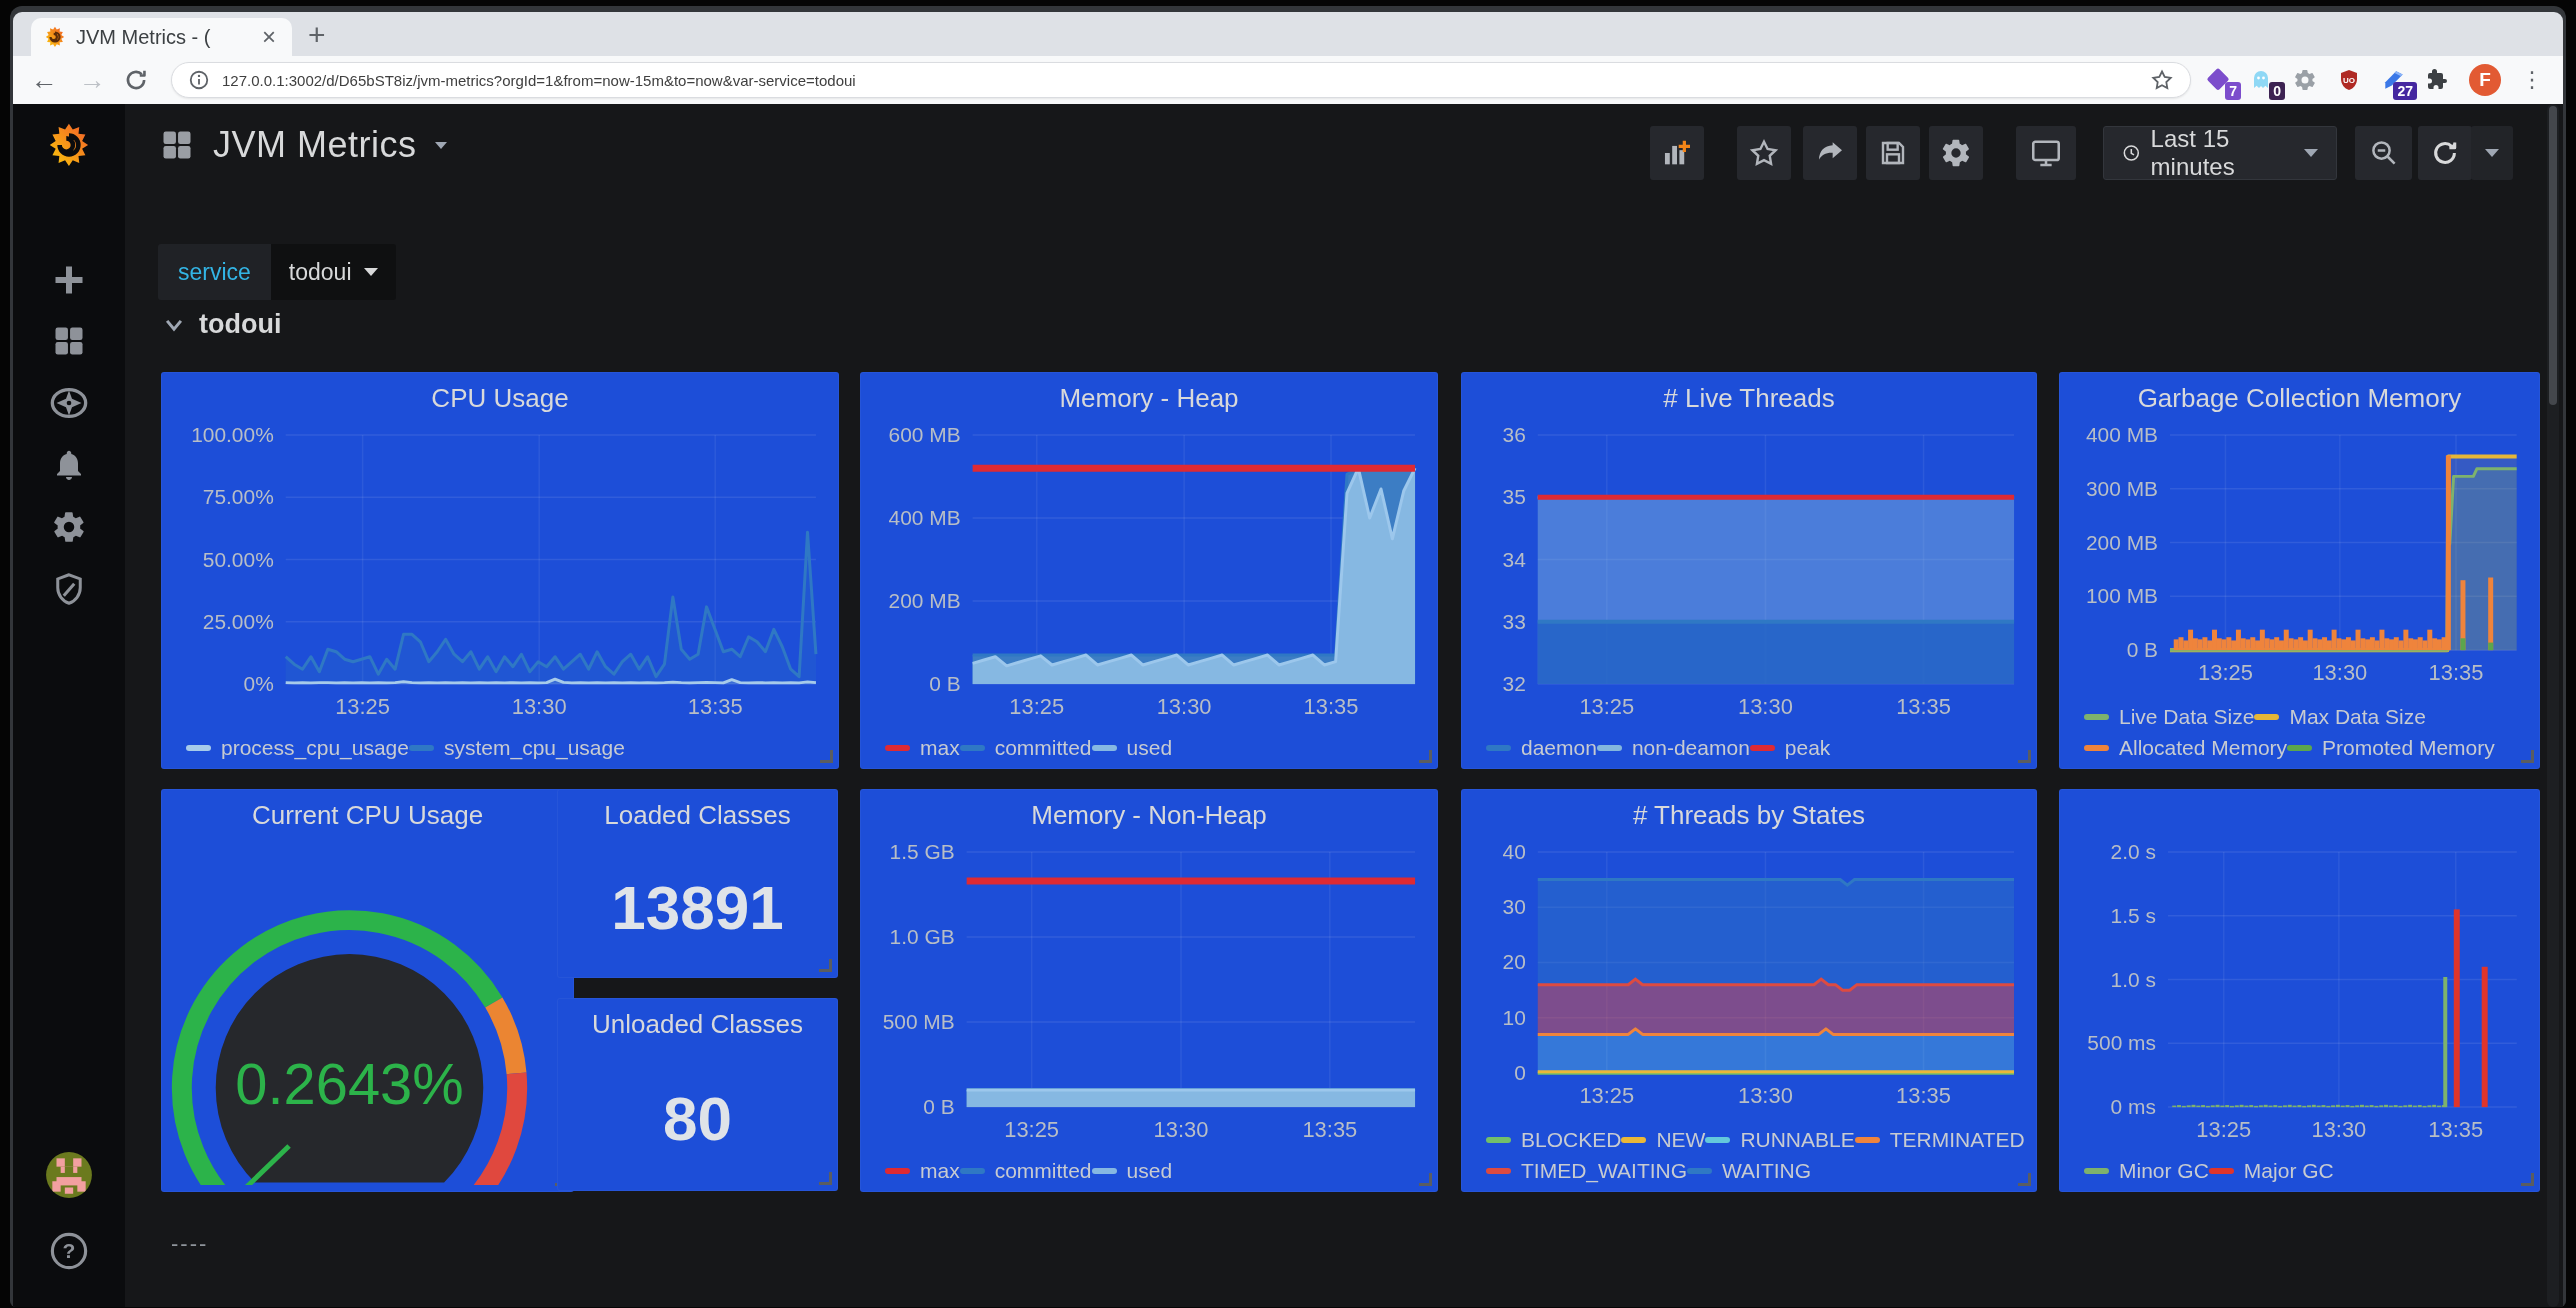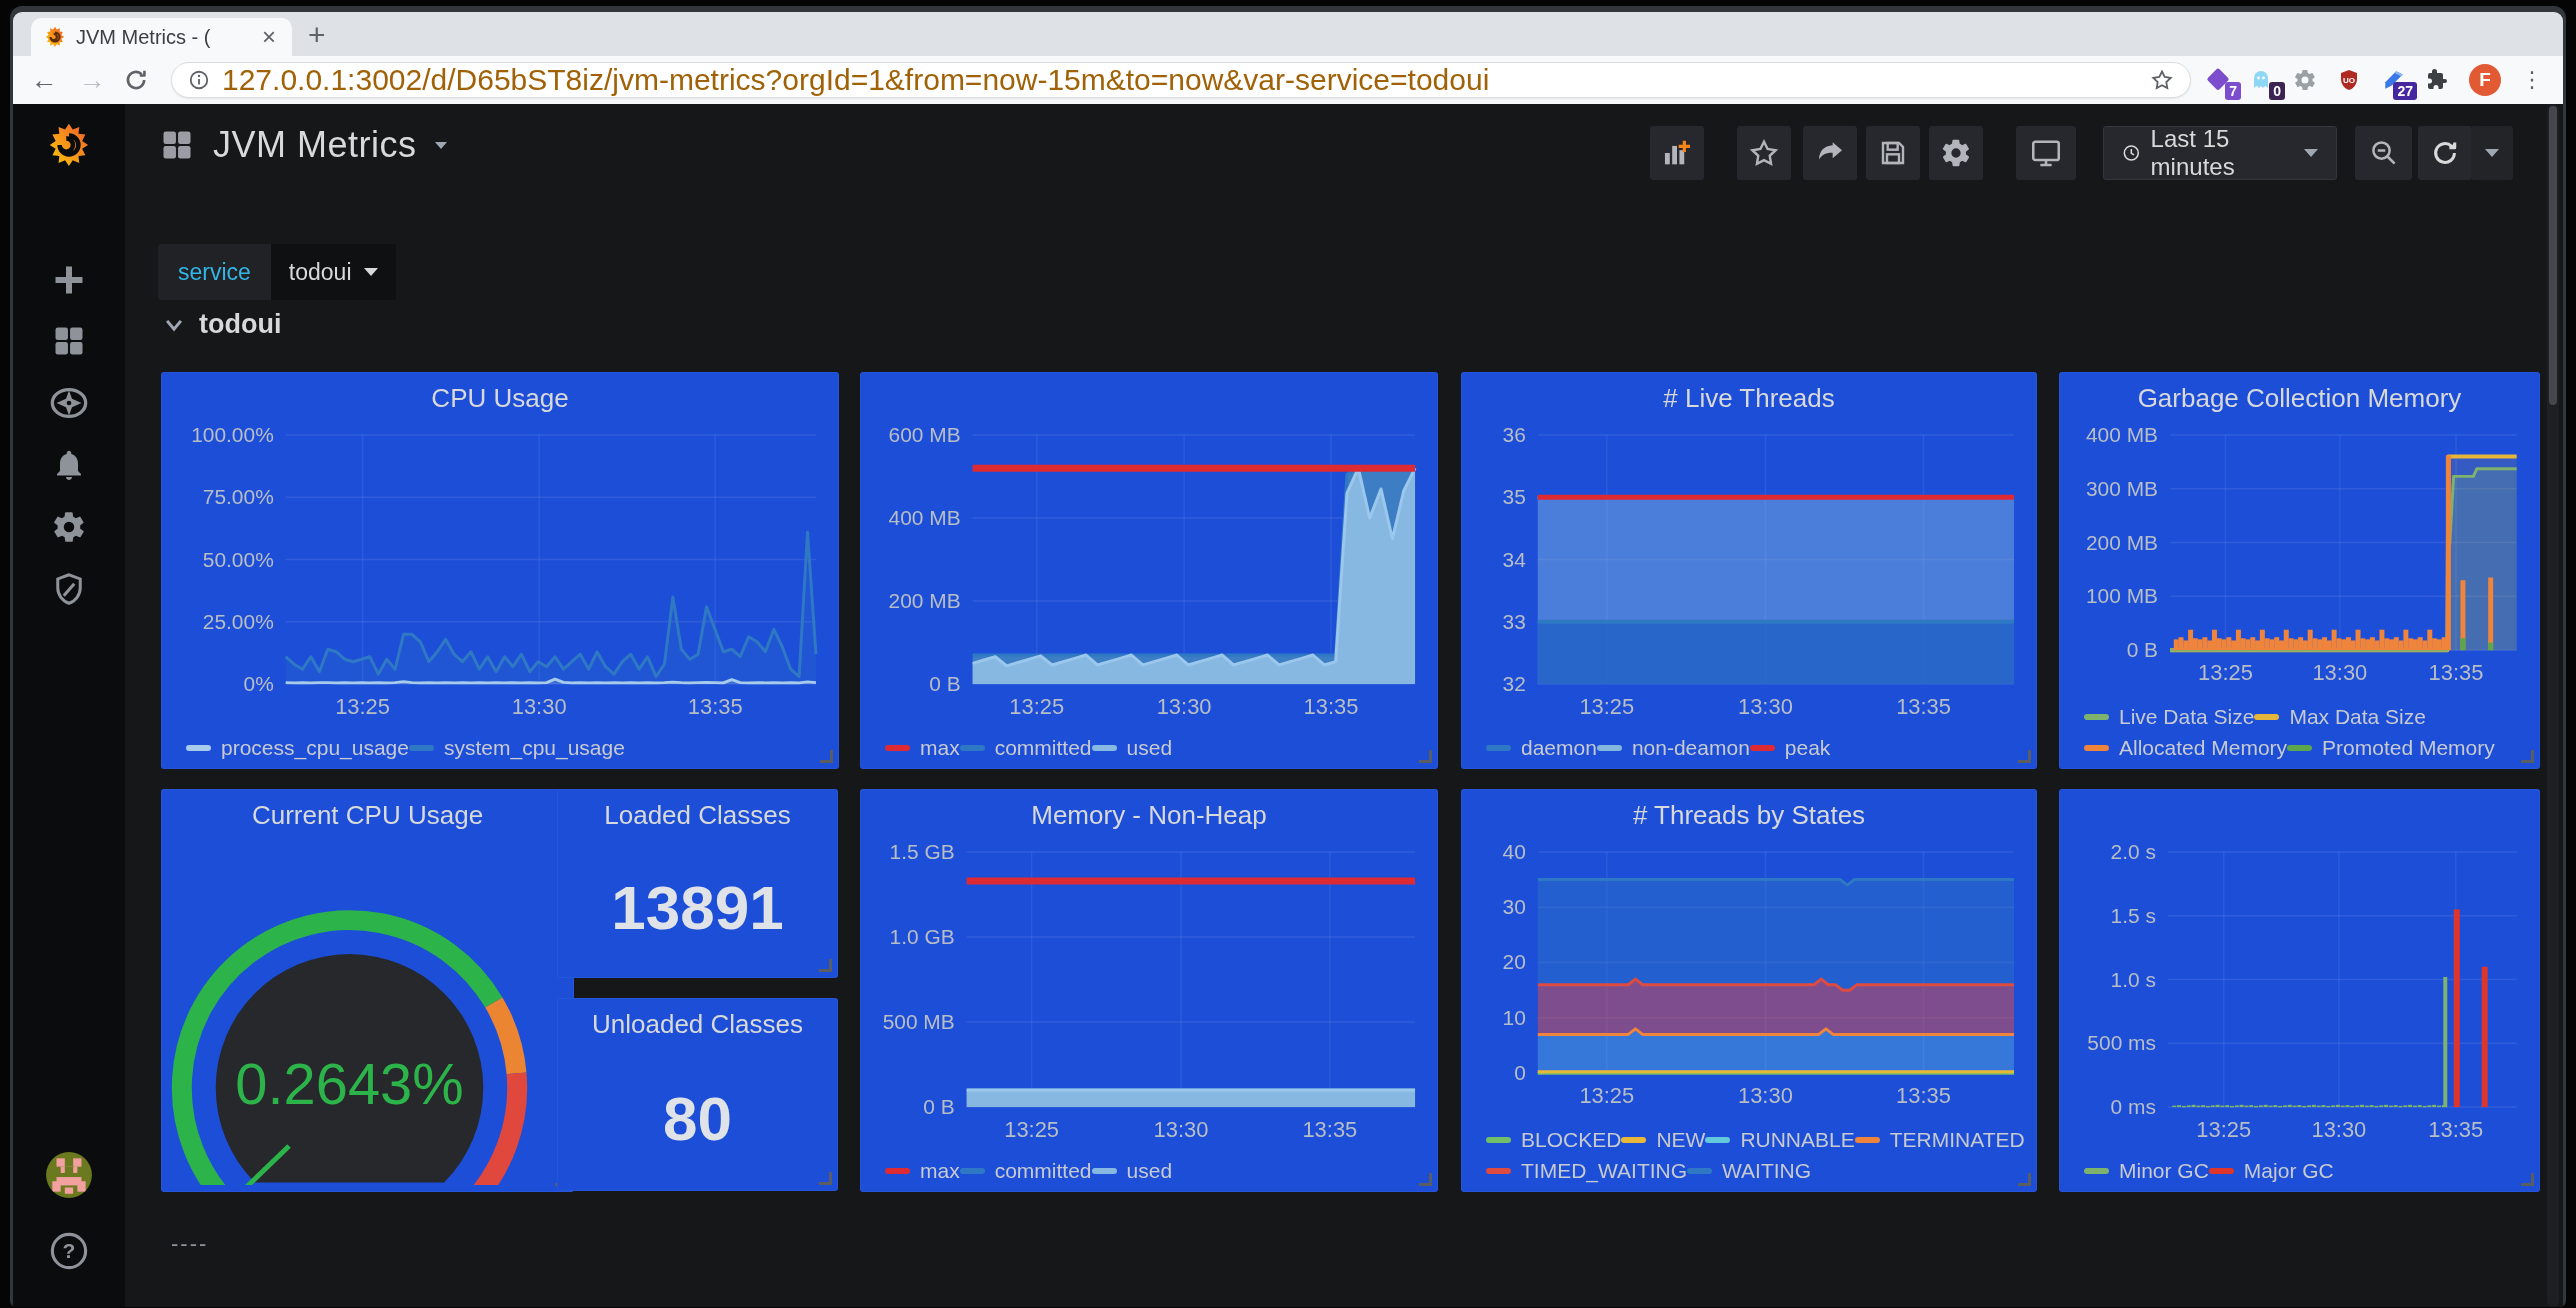--- a/index.html
+++ b/index.html
@@ -13,21 +13,21 @@
   .tabstrip { height:44px; background:#dee1e6; border-radius:9px 9px 0 0; display:flex; align-items:flex-end; padding-left:18px; }
   .tab { width:261px; height:38px; background:#f8f9fa; border-radius:10px 10px 0 0; display:flex; align-items:center; padding:0 12px; gap:9px; }
   .tab-title { font-size:20px; color:#3c4043; white-space:nowrap; overflow:hidden; flex:1; }
   .tab-close { font-size:24px; color:#5f6368; padding:0 4px; }
   .newtab { font-size:30px; color:#5f6368; margin:0 0 4px 16px; }
   .toolbar { height:48px; background:#f8f9fa; display:flex; align-items:center; padding:0 14px; gap:14px; }
   .navbtn { font-size:27px; color:#5f6368; width:34px; text-align:center; }
   .navbtn.disabled { color:#bdc1c6; }
   .omnibox { flex:1; height:36px; background:#fff; border:1px solid #dadce0; border-radius:20px;
              display:flex; align-items:center; padding:0 16px; gap:12px; box-shadow:0 1px 2px rgba(0,0,0,.08); }
-  .url { flex:1; font-size:30px; color:#a16207; white-space:nowrap; overflow:hidden; }
+  .url { flex:1; font-size:15px; color:#404040; white-space:nowrap; overflow:hidden; }
   .ext { position:relative; width:30px; height:30px; display:flex; align-items:center; justify-content:flex-start; }
   .badge { position:absolute; right:-6px; bottom:-5px; background:#7c4dcc; color:#fff; font-size:14px; line-height:14px;
            padding:2px 4px; border-radius:3px; font-weight:bold; }
   .badge.dark { background:#3d2352; }
   .badge.blue { background:#4527a0; }
   .profile-f { width:32px; height:32px; border-radius:50%; background:#e25a33; color:#fff; font-size:19px; font-weight:bold;
                display:flex; align-items:center; justify-content:center; }
   
   .grafana { position:relative; flex:1; background:#161719; overflow:hidden; }
   .g-sidebar { position:absolute; left:0; top:0; bottom:0; width:112px; background:#0b0c0e; }
@@ -353,20 +353,21 @@
                 <span>process_cpu_usage</span>
               </span>
               <span class="legend-item">
                 <span class="legend-swatch" style="background: rgb(47, 120, 196);"></span>
                 <span>system_cpu_usage</span>
               </span>
             </div>
           </div>
     </div>
     <div class="panel" style="left:847px;top:268px;width:578px;height:397px;">
+      <div class="ptitle">Memory - Heap</div>
       <div class="chart l1">
             <svg width="562" height="299" viewBox="0 0 564 300">
               <line x1="170.38" x2="170.38" y1="14" y2="264" stroke="rgba(255,255,255,0.07)" stroke-width="1.5"></line>
               <line x1="318.23199999999997" x2="318.23199999999997" y1="14" y2="264" stroke="rgba(255,255,255,0.07)" stroke-width="1.5"></line>
               <line x1="465.64000000000004" x2="465.64000000000004" y1="14" y2="264" stroke="rgba(255,255,255,0.07)" stroke-width="1.5"></line>
               <line x1="106" x2="550" y1="264" y2="264" stroke="rgba(255,255,255,0.09)" stroke-width="1.5"></line>
               <text x="94" y="271" text-anchor="end" font-size="21" fill="#b8bec6">0 B</text>
               <line x1="106" x2="550" y1="180.66666666666669" y2="180.66666666666669" stroke="rgba(255,255,255,0.09)" stroke-width="1.5"></line>
               <text x="94" y="187.66666666666669" text-anchor="end" font-size="21" fill="#b8bec6">200 MB</text>
               <line x1="106" x2="550" y1="97.33333333333334" y2="97.33333333333334" stroke="rgba(255,255,255,0.09)" stroke-width="1.5"></line>

